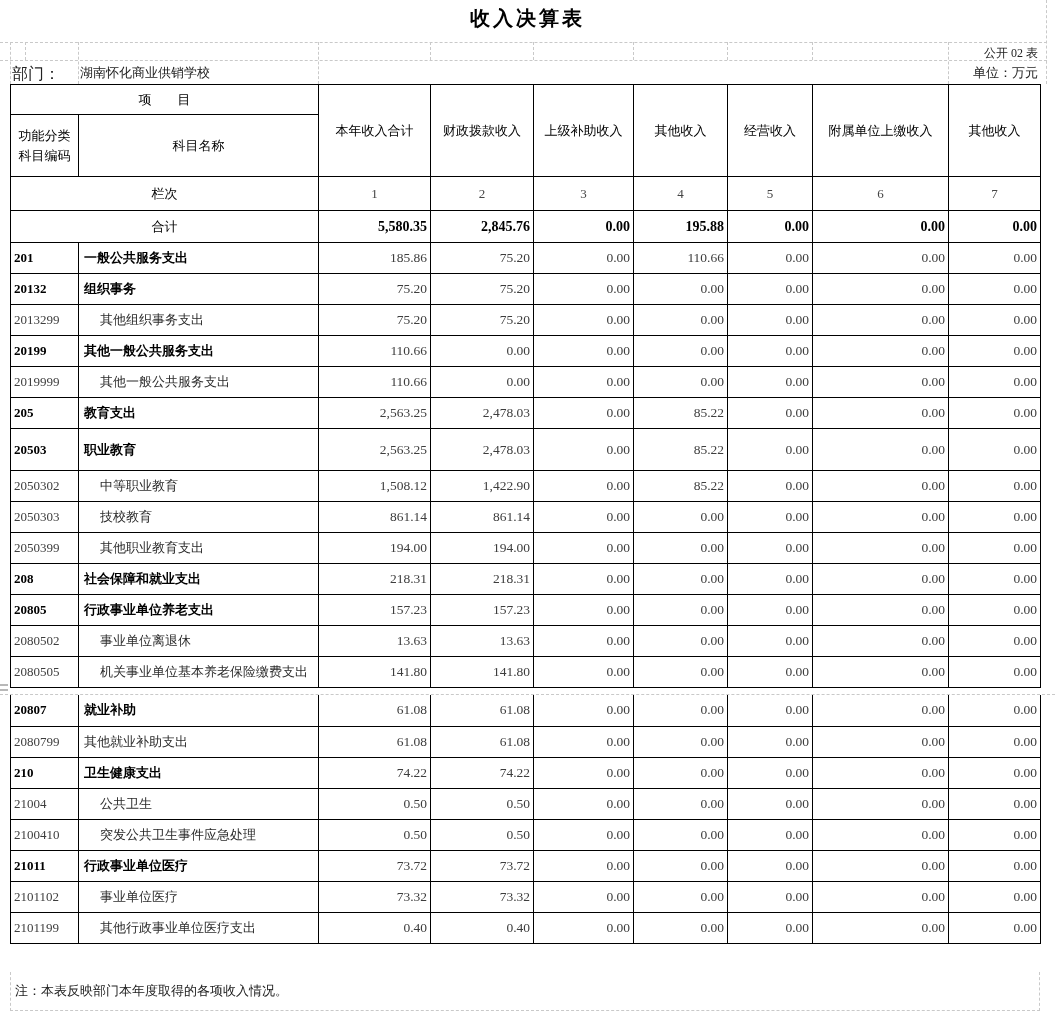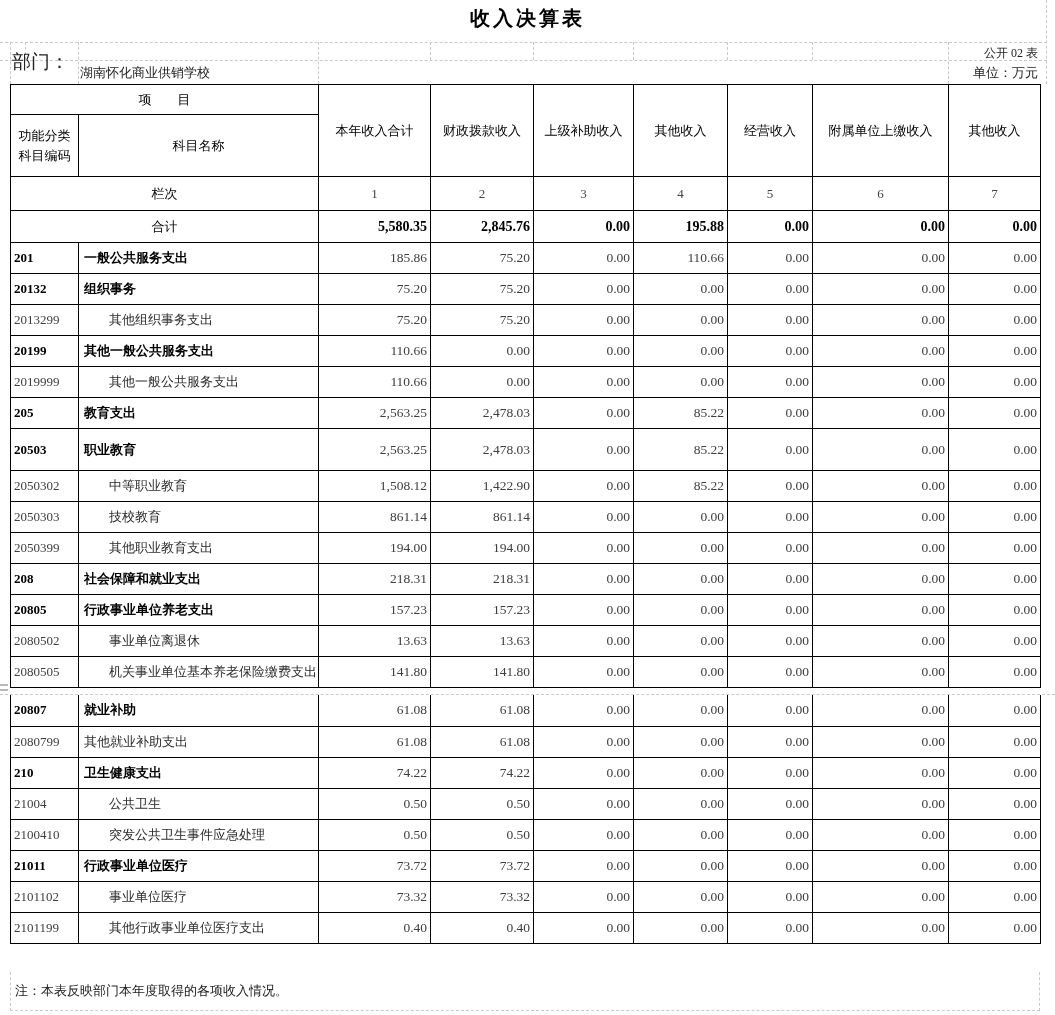--- a/index.html
+++ b/index.html
@@ -9,38 +9,38 @@
     font-family:"Liberation Serif","DejaVu Serif",serif; color:#000;
   }
   #title {
     position:absolute; top:5px; left:0; width:1055px; text-align:center;
     font-size:20px; font-weight:bold; letter-spacing:3px;
   }
   .dash-h { position:absolute; height:0; border-top:1px dashed #c9c9c9; }
   .dash-v { position:absolute; width:0; border-left:1px dashed #c9c9c9; }
   .pb-mark { position:absolute; height:2px; background:#b8b8b8; }
   #pubcode { position:absolute; top:45px; right:17px; font-size:12px; color:#222; }
-  #dept-label { position:absolute; top:49px; left:12px; font-size:19px; color:#222; }
+  #dept-label { position:absolute; top:64px; left:12px; font-size:16px; color:#222; }
   #dept-value { position:absolute; top:64px; left:80px; font-size:13px; color:#222; }
   #unit-label { position:absolute; top:64px; right:17px; font-size:13px; color:#222; }
 
   table { border-collapse:collapse; table-layout:fixed; width:1030px; }
   #t1 { position:absolute; top:84px; left:10px;border-radius:31px; }
   #t2 { position:absolute; top:695px; left:10px; }
   td {
     border:1px solid #000; font-size:13px; overflow:hidden;
     white-space:nowrap; vertical-align:middle; padding:0;
   }
   #t2 tr:first-child td { border-top:none; }
   .hdr { text-align:center; }
   .pre { white-space:pre-line; line-height:1.5; }
   .rank { text-align:center; color:#444; font-size:13px; }
   td.code { padding-left:3px; color:#3d3d3d; }
   td.name { padding-left:5px; color:#2b2b2b; }
-  td.name.ind { padding-left:30px;font-family:Liberation Serif, serif; }
+  td.name.ind { padding-left:21px;font-family:Liberation Serif, serif; }
   td.code.b, td.name.b { font-weight:bold; color:#000; }
   td.num { text-align:right; padding-right:3px; color:#3d3d3d; font-size:13.5px; }
   td.num.b { font-weight:bold; color:#000; font-size:14px; }
   #footer-note {
     position:absolute; top:972px; left:10px; width:1030px; height:39px;
     border-left:1px dashed #c9c9c9; border-right:1px dashed #c9c9c9;
     border-bottom:1px dashed #c9c9c9;
     font-size:13px; color:#222; padding:10px 0 0 4px;
   }
 </style>

